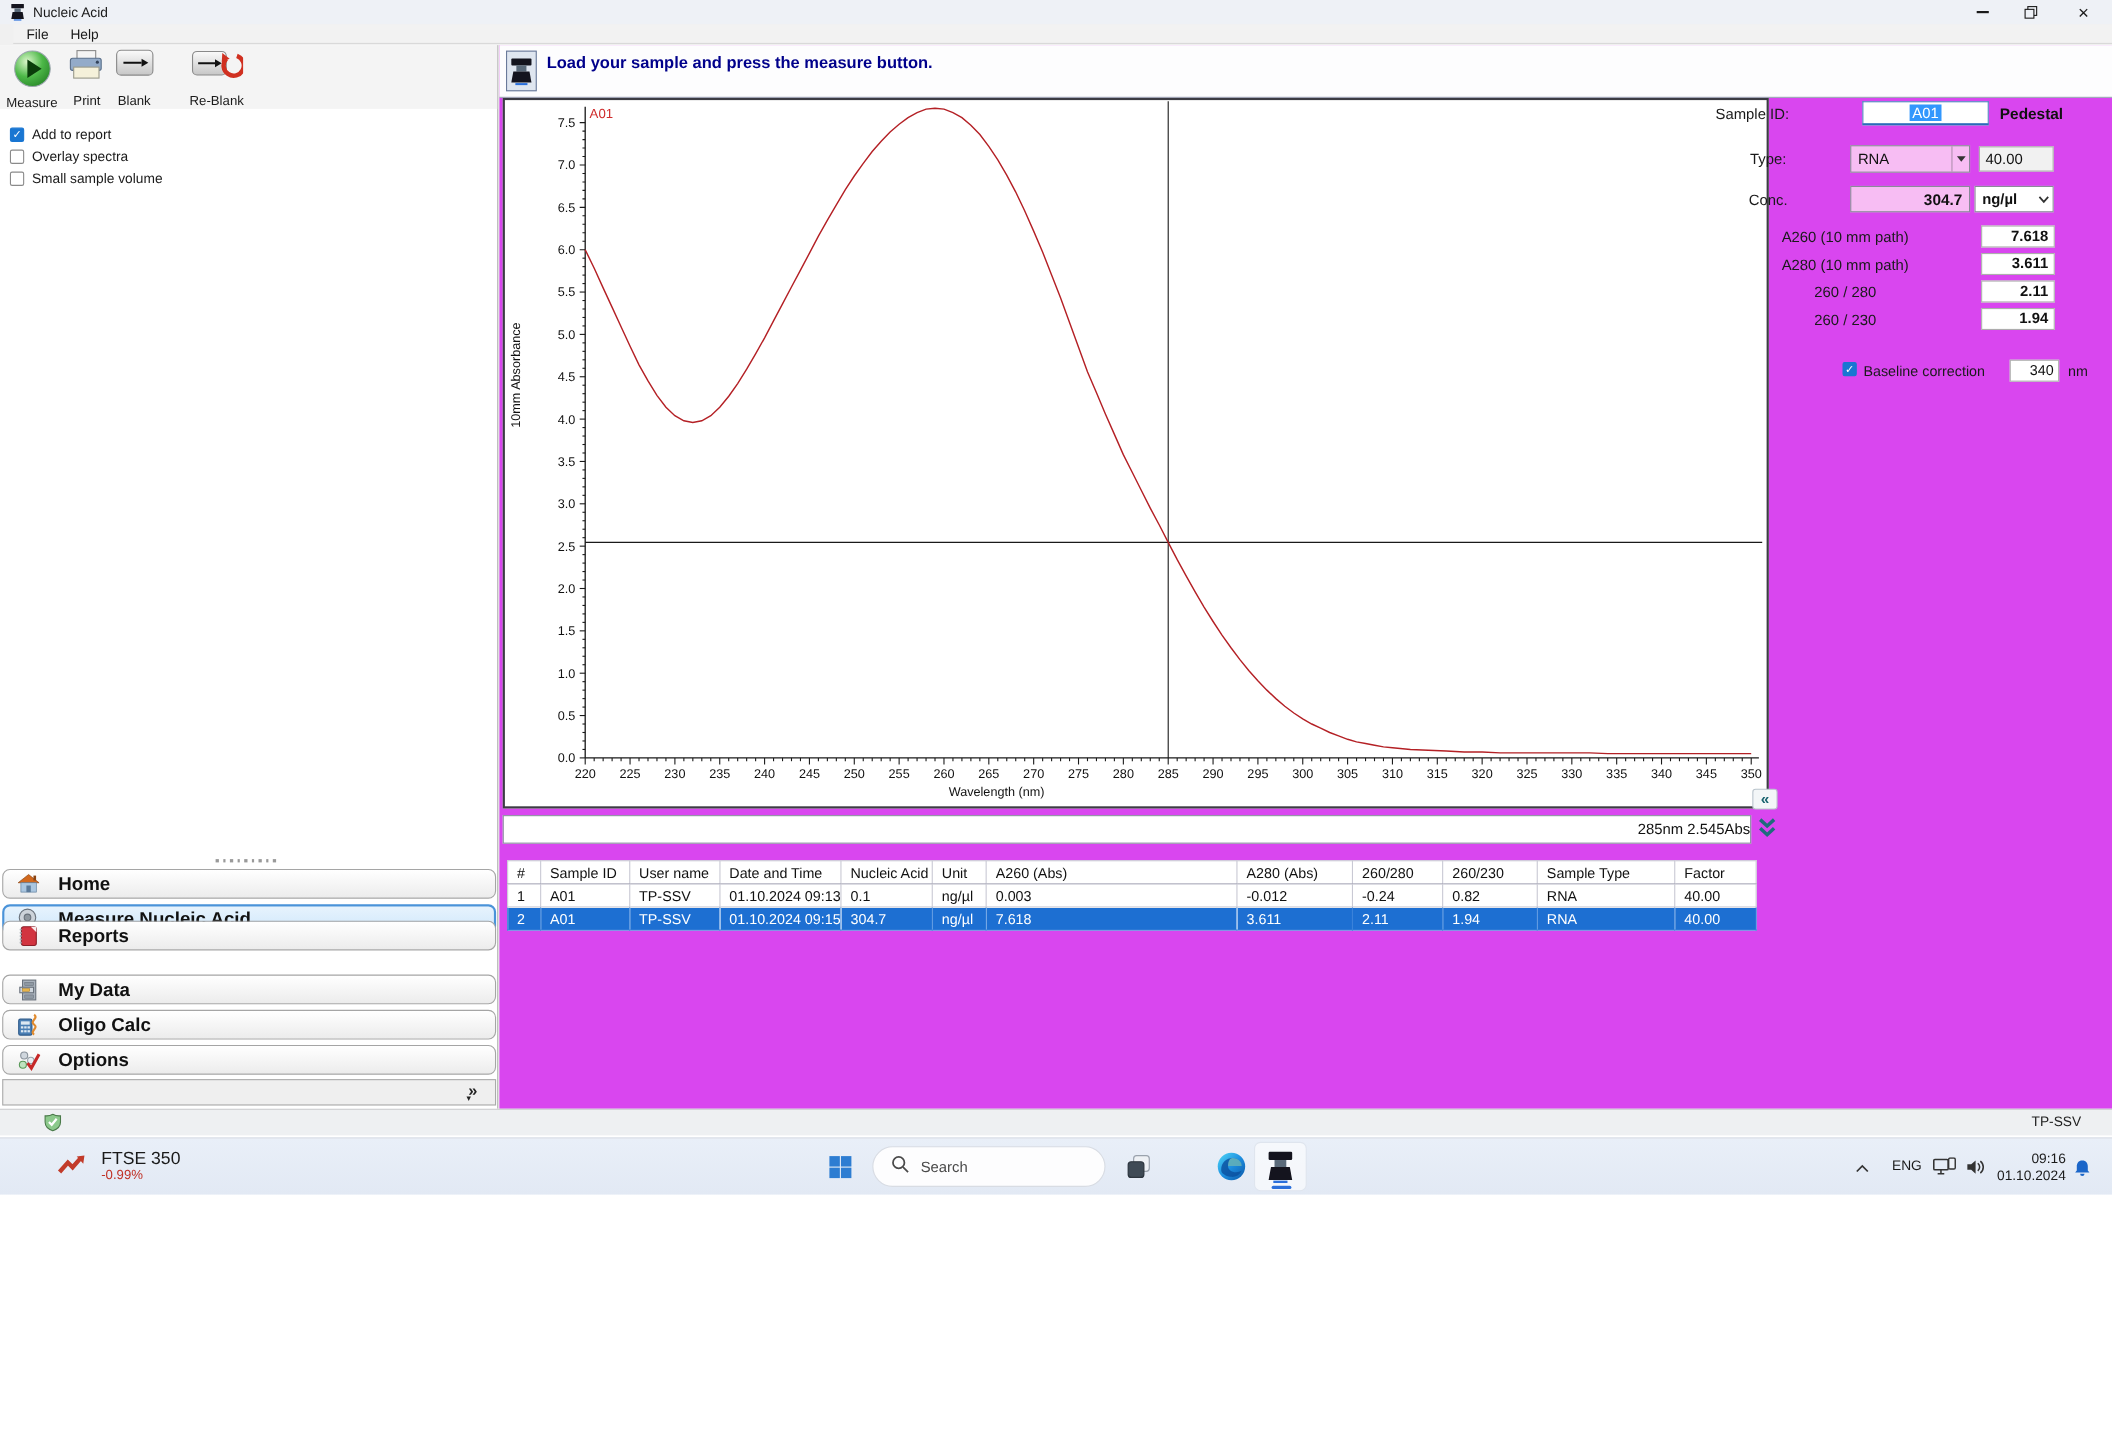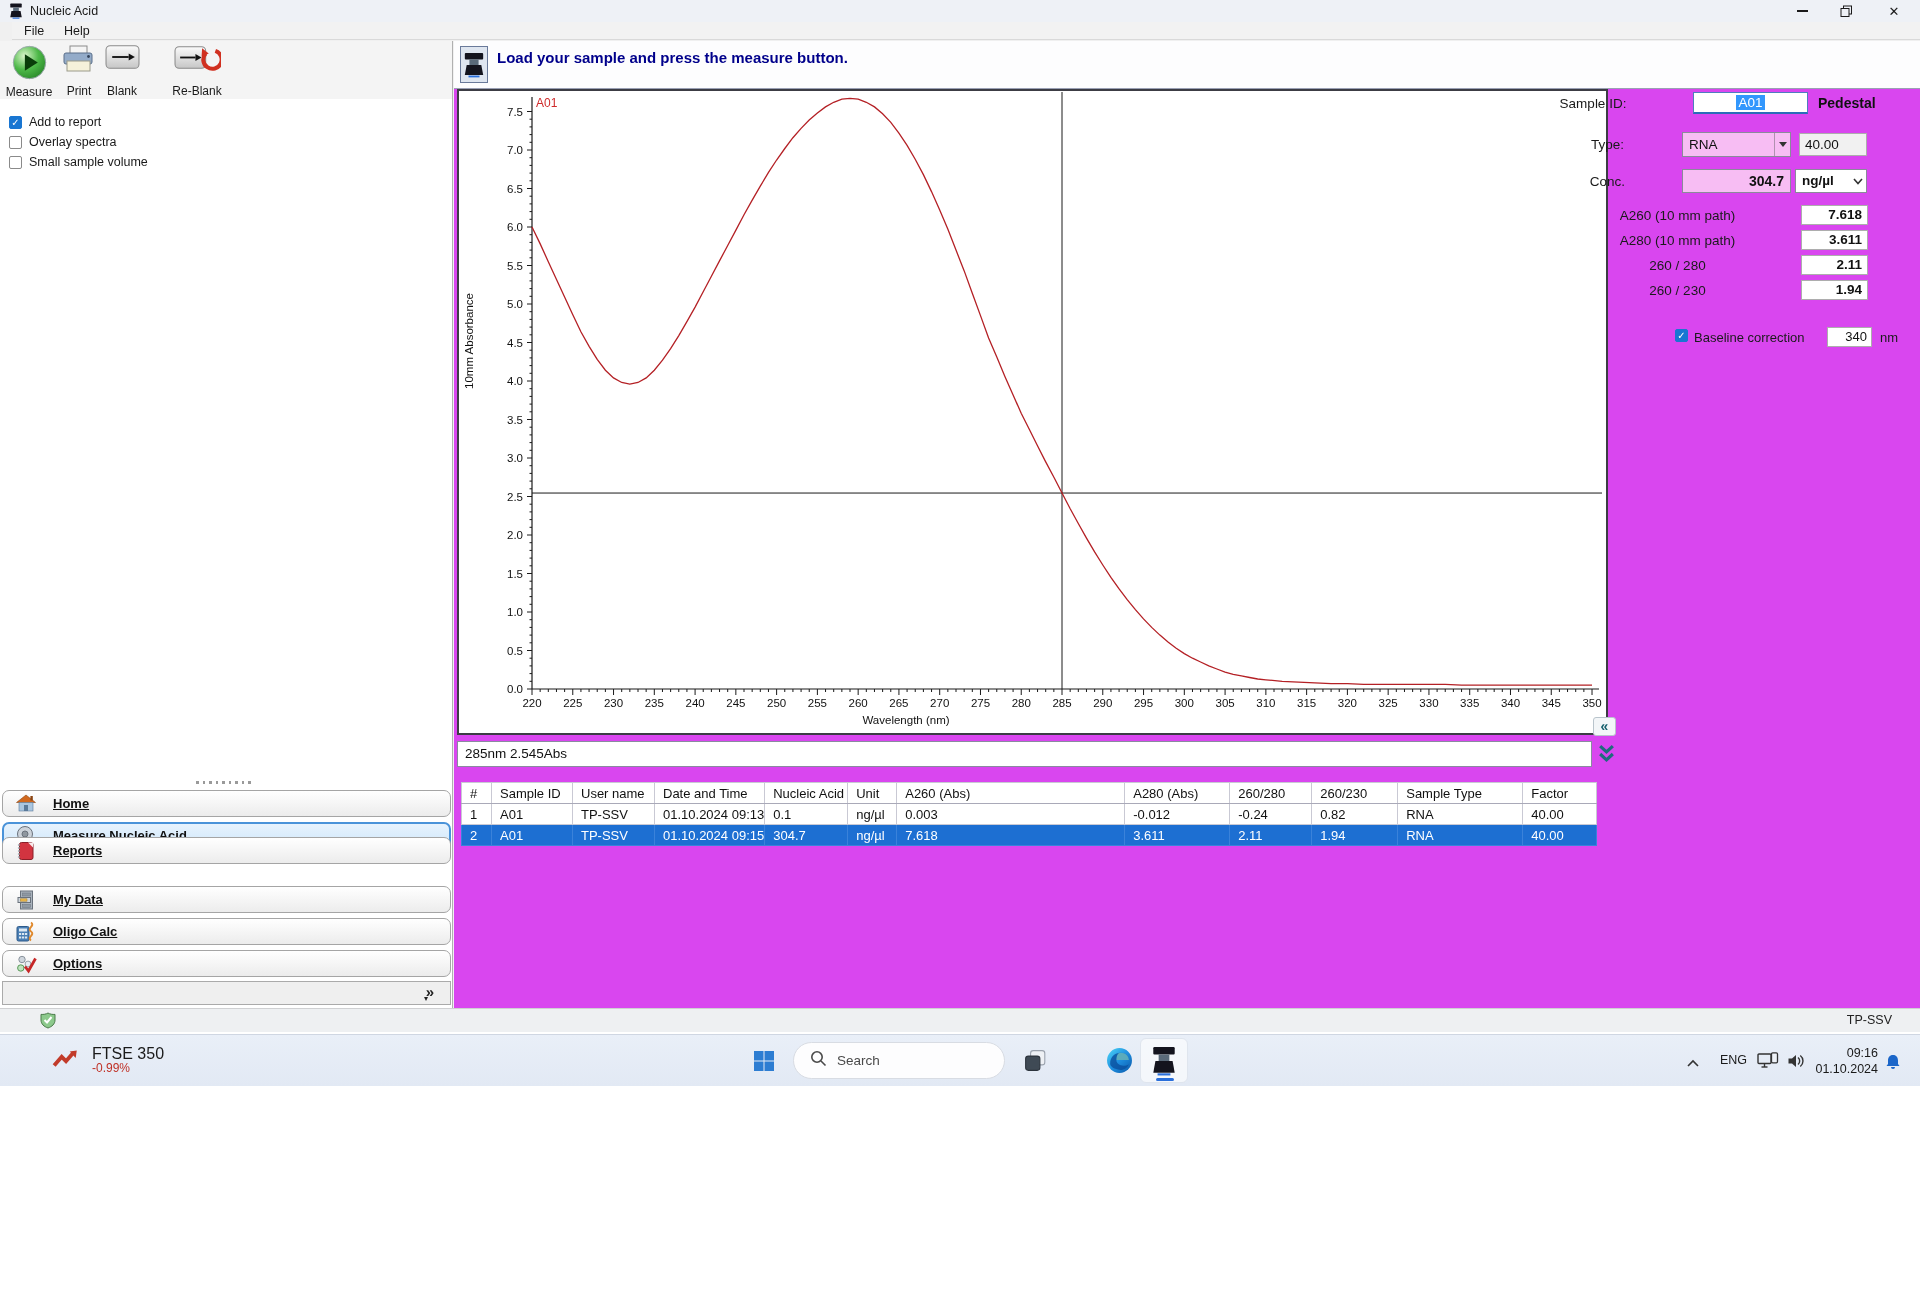--- a/index.html
+++ b/index.html
@@ -28,34 +28,34 @@
   .opt-row { position:absolute; left:9px; width:300px; height:16px; display:flex; align-items:center; gap:7px; }
   .cb { width:13px; height:13px; border:1px solid #8a8a8a; background:#fff; border-radius:2px; display:flex; align-items:center; justify-content:center; font-size:10px; color:#fff; }
   .cb.checked { background:#1976d2; border-color:#1976d2; }
   .opt-row .olbl { font-size:12.5px; color:#1a1a1a; }
 
   
   #drag-dots { position:absolute; left:196px; top:740px; width:60px; height:4px; display:flex; gap:4px; }
   #drag-dots i { width:2.5px; height:2.5px; background:#9a9a9a; }
   .nav-item { position:absolute; left:2px; width:449px; height:27px; border:1px solid #a5a5a5; border-radius:7px; background:linear-gradient(#ffffff,#ececec); display:flex; align-items:center; gap:15px; padding-left:11px; cursor:default; }
   .nav-item.selected { background:linear-gradient(#e7f3fd,#cfe7fb); border:2px solid #4a93d9; padding-left:10px; }
-  .nav-item .nlbl { font-size:13px; font-weight:bold; color:#111;text-decoration:underline; }
+  .nav-item .nlbl { font-size:17px; font-weight:bold; color:#111; }
   .nav-item .nicon { width:24px; height:24px; display:flex; align-items:center; justify-content:center; }
   #nav-footer { position:absolute; left:2px; top:940px; width:449px; height:24px; border:1px solid #aaa; background:#efefef; }
   #nav-footer .chev { position:absolute; right:16px; top:1px; font-size:15px; font-weight:bold; color:#222; }
   #nav-footer .chev2 { position:absolute; right:22px; top:12px; font-size:8px; color:#222; }
 
   
   #right-region { position:absolute; left:454px; top:41px; width:1466px; height:967px; background:#d946ef; }
   #message-bar { position:absolute; left:0; top:0; width:1466px; height:48px; background:#fdfdfe; border-bottom:1px solid #9aa0b4; }
   #message-bar .micon { position:absolute; left:6px; top:5px; width:28px; height:37px; border:1px solid #6a7a9a; background:#dfe6f0; display:flex; align-items:center; justify-content:center; }
   #message-bar .mtext { position:absolute; left:43px; top:8px; font-size:15px; font-weight:bold; color:#00008b; }
 
   #chart-box { position:absolute; left:3px; top:48px; width:1151px; height:646px; background:#ffffff; border:2px solid #3c3c44; }
-  #status-field { position:absolute; left:3px; top:700px; width:1135px; height:26px; background:#ffffff; border:1px solid #8a8aa0; font-size:13.5px; color:#111; line-height:24px; padding-left:7px; }
+  #status-field { position:absolute; left:3px; top:700px; width:1135px; height:26px; background:#ffffff; border:1px solid #8a8aa0; font-size:13.5px; color:#111; line-height:24px; padding-left:7px;text-align:right; }
   #collapse-btn { position:absolute; left:1139px; top:676px; width:23px; height:19px; background:#f3f6f8; border:1px solid #b9c4cc; border-radius:3px; color:#17616e; font-weight:bold; font-size:14px; text-align:center; line-height:16px; }
   #expand-btn { position:absolute; left:1141px; top:701px; width:22px; height:26px; display:flex; align-items:center; justify-content:center; }
 
   
   #results-table { position:absolute; left:7px; top:741px; border-collapse:collapse; background:#ffffff; font-size:13px; color:#111; }
   #results-table th, #results-table td { border:1px solid #c9c9d4; height:21px; padding:0 0 0 8px; text-align:left; font-weight:normal; white-space:nowrap; overflow:hidden; }
   #results-table thead th { background:#ffffff; border-bottom:1px solid #a9a9b8; }
   #results-table tr.selected td { background:#1d6fd2; color:#ffffff; border-color:#3a82da; }
 
   

